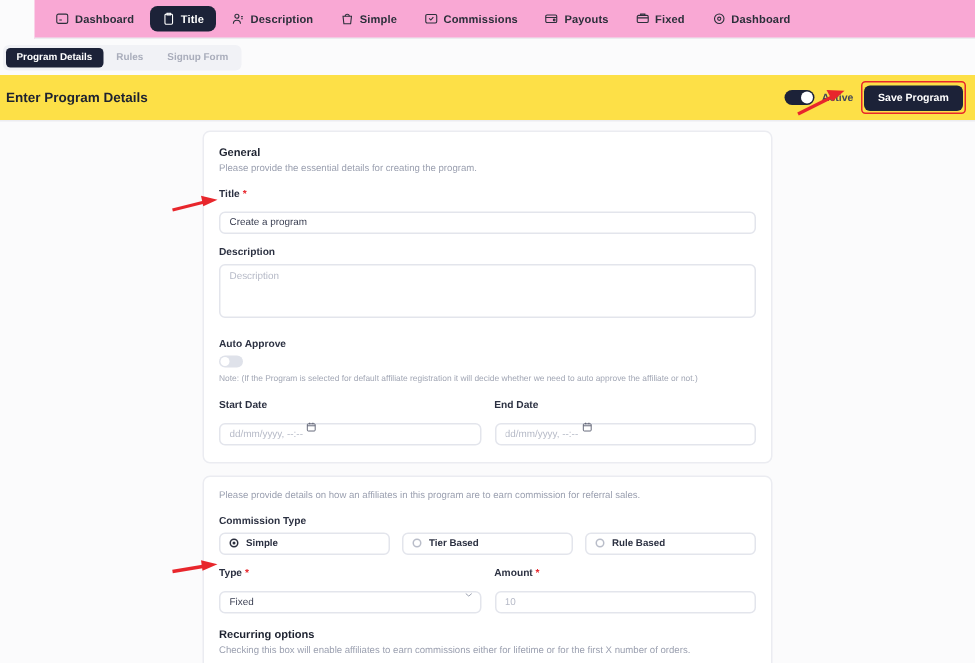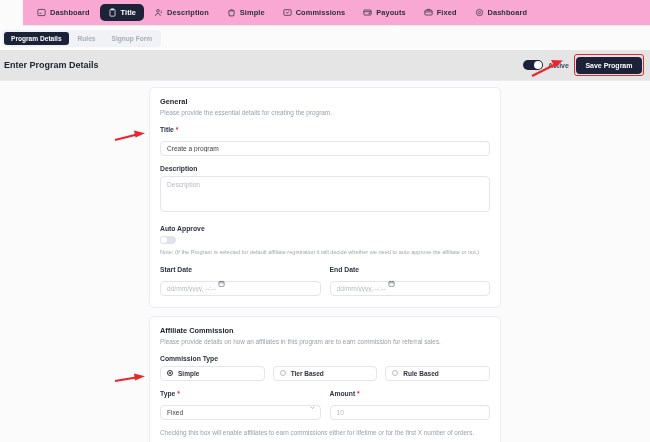--- a/index.html
+++ b/index.html
@@ -72,21 +72,21 @@
     background: #1c2238;
     color: #ffffff;
   }
 
   
   .page-head {
     height: 30px;
     display: flex;
     align-items: center;
     padding: 0 6px 0 4px;
-    background: #e5e5e5;
+    background: #fde047;
     position: relative;
   }
   .page-title {
     font-size: 9px;
     font-weight: 700;
     color: #1d2230;
   }
   .head-right {
     margin-left: auto;
     display: flex;
@@ -132,21 +132,21 @@
     display: inline-flex;
   }
 
   .divider { height: 1px; background: #ececf0; width: 100%; }
 
   
   .content {
     padding: 6px 0 0 0;
   }
   .card {
-    width: 352px;
+    width: 380px;
     margin: 0 auto 8px auto;
     background: #ffffff;
     border: 1px solid #ebecf1;
     border-radius: 5px;
     padding: 9px 10px 11px 10px;
   }
   .sec-title {
     font-size: 7.4px;
     font-weight: 700;
     color: #1d2230;
@@ -452,21 +452,20 @@
               <rect x="2" y="3.5" width="12" height="11" rx="1.5"></rect>
                 <path d="M2 6.5h12M5.5 1.8v2.4M10.5 1.8v2.4"></path>
             </svg>
           </span>
         </div>
       </div>
     </div>
   </div>
 
   <div class="card">
-    <div class="sec-title">Affiliate Commission</div>
     <div class="sec-sub">Please provide details on how an affiliates in this program are to earn commission for referral sales.</div>
 
     <label class="field-label">Commission Type</label>
     <div class="radios">
       <div class="radio-box">
         <span class="radio on"></span>
         <span class="radio-label">Simple</span>
       </div>
       <div class="radio-box">
         <span class="radio"></span>
@@ -502,20 +501,21 @@
         <label class="field-label">
           <span>Amount</span>
           <span class="req">*</span>
         </label>
         <input class="inp" type="text" placeholder="10" style="">
       </div>
     </div>
 
     <div class="gap"></div>
 
+    <div class="sec-title">Recurring options</div>
     <div class="sec-sub">Checking this box will enable affiliates to earn commissions either for lifetime or for the first X number of orders.</div>
 
   </div>
 
 </div>
 
 <svg class="arrow" style="left:113px; top:128px;" width="36" height="16" viewBox="0 0 36 16">
   <path d="M2 12 L26 6" stroke="#e8262c" stroke-width="2.2" fill="none"></path>
   <path d="M32 5.2 L21 2.5 L22.5 9.5 Z" fill="#e8262c"></path>
 </svg>

